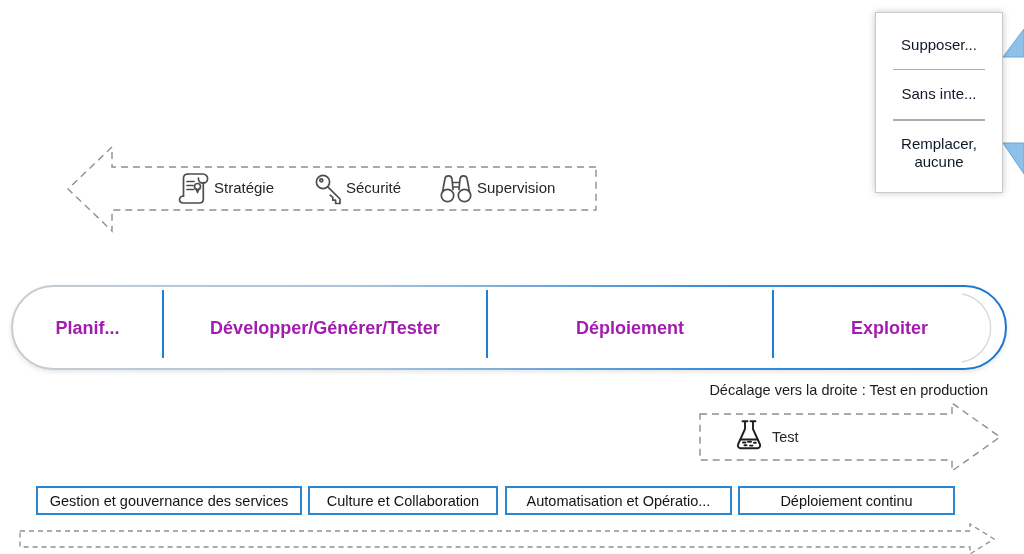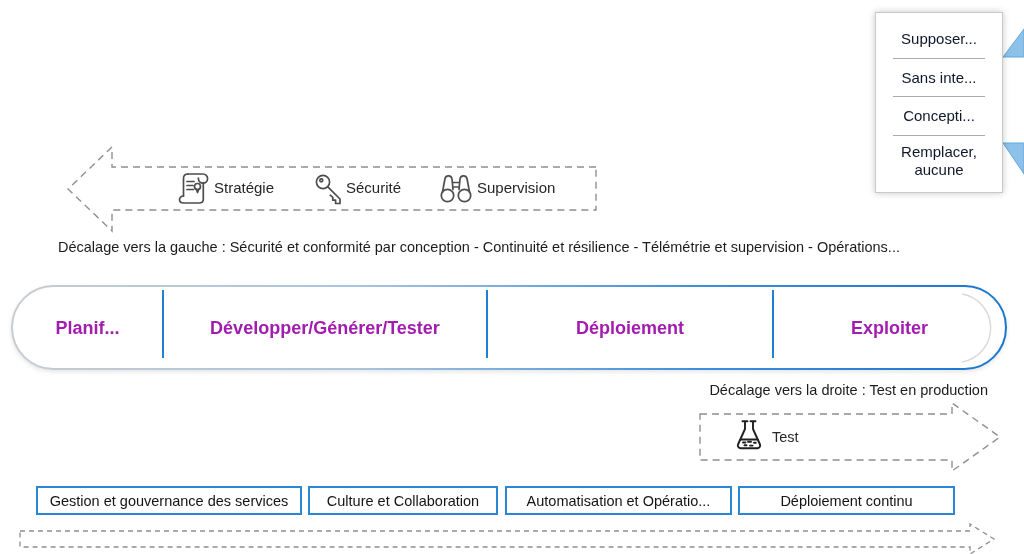--- a/index.html
+++ b/index.html
@@ -72,21 +72,20 @@
     <path d="M20,531 L970,531 L970,524 L994,539 L970,554 L970,547 L20,547 Z" fill="none" stroke="#8f8f8f" stroke-width="1.3" stroke-dasharray="5 4"></path>
     <polygon points="1003,57 1024,29 1024,57" fill="#8dc1ea" stroke="#64a9dc" stroke-width="1"></polygon>
     <polygon points="1003,143 1024,143 1024,174" fill="#8dc1ea" stroke="#64a9dc" stroke-width="1"></polygon>
   </svg>
 
   <div class="abs panel">
     <div class="panel-item">Supposer...</div>
     <div class="panel-divider"></div>
     <div class="panel-item">Sans inte...</div>
     <div class="panel-divider"></div>
-    <div class="panel-item">Concepti...</div>
     <div class="panel-divider"></div>
     <div class="panel-item" style="flex:1.35;padding:0 10px;">Remplacer, aucune</div>
   </div>
 
   <svg class="abs icon" style="left:176px;top:169px;" width="37" height="38" viewBox="0 0 37 38">
     <g fill="none" stroke="#4d4d4d" stroke-width="1.7" stroke-linecap="round" stroke-linejoin="round">
       <path d="M12,5 H27 a4.6,4.6 0 0 1 4.6,4.6 a4.6,4.6 0 0 1 -9.2,0 V9"></path>
       <path d="M12,5 C9,5 7.5,7 7.5,9.6 V27"></path>
       <path d="M7.5,27 c-2.3,0 -4,1.6 -4,3.6 c0,2 1.7,3.4 4,3.4 H23 c2.6,0 4.3,-1.6 4.3,-3.7 V13.5"></path>
       <path d="M11,12.5 h7 M11,16.5 h6 M11,20.5 h6.5"></path>
@@ -109,21 +108,20 @@
     <g fill="none" stroke="#4d4d4d" stroke-width="1.7" stroke-linecap="round" stroke-linejoin="round">
       <circle cx="11.5" cy="26.5" r="6.2"></circle>
       <circle cx="28.5" cy="26.5" r="6.2"></circle>
       <path d="M6.5,23 L9,9.5 a3.6,3.6 0 0 1 7,0.4 L17,20.5"></path>
       <path d="M33.5,23 L31,9.5 a3.6,3.6 0 0 0 -7,0.4 L23,20.5"></path>
       <path d="M16.8,13.5 h6.4 M16.8,18 h6.4"></path>
     </g>
   </svg>
   <div class="abs arrow-label" style="left:477px;top:179px;">Supervision</div>
 
-  <div class="abs caption" style="left:58px;top:239px;">Décalage vers la gauche : Sécurité et conformité par conception - Continuité et résilience - Télémétrie et supervision - Opérations...</div>
 
   <div class="abs stage" style="left:12px;width:151px;">Planif...</div>
   <div class="abs stage" style="left:163px;width:324px;">Développer/Générer/Tester</div>
   <div class="abs stage" style="left:487px;width:286px;">Déploiement</div>
   <div class="abs stage" style="left:773px;width:233px;">Exploiter</div>
 
   <div class="abs caption" style="left:700px;top:382px;width:288px;text-align:right;">Décalage vers la droite : Test en production</div>
 
   <svg class="abs icon" style="left:731px;top:416px;" width="36" height="42" viewBox="0 0 36 42">
     <g fill="none" stroke="#1f1f1f" stroke-width="1.9" stroke-linecap="round" stroke-linejoin="round">

